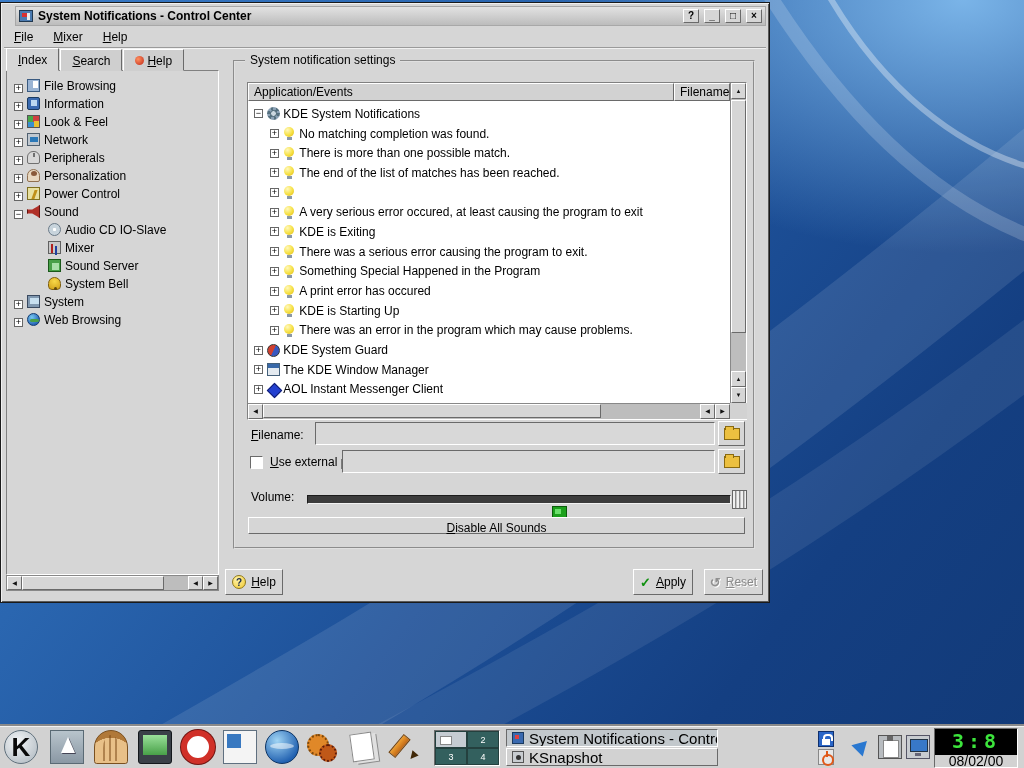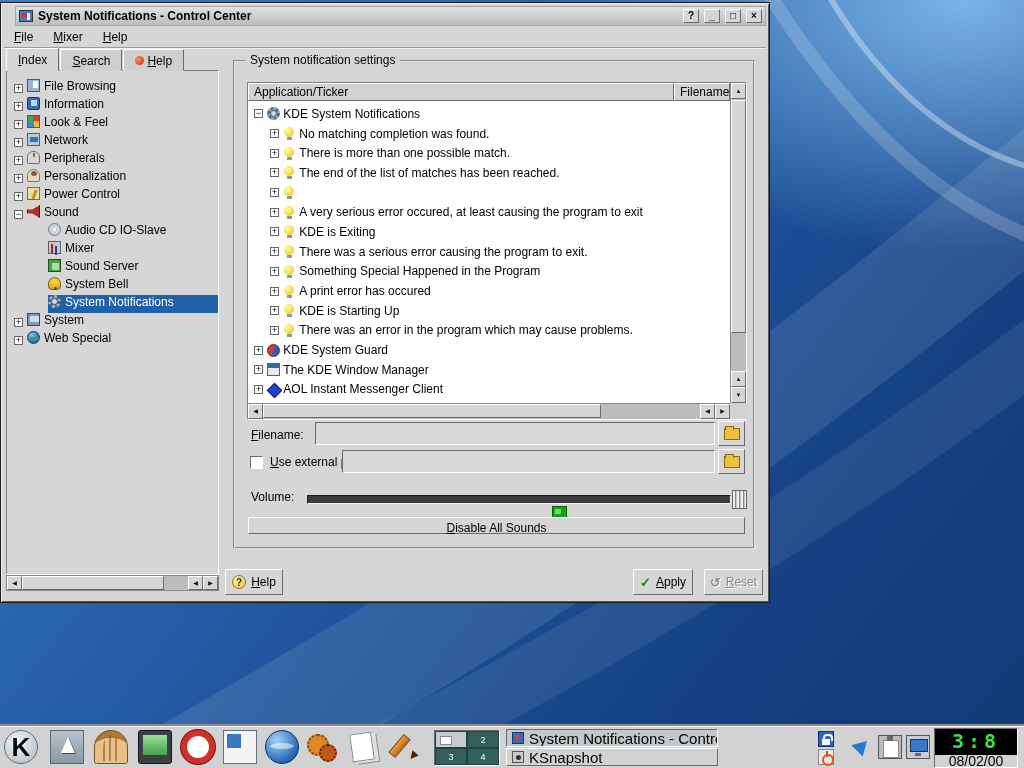--- a/index.html
+++ b/index.html
@@ -267,56 +267,50 @@
             <span class="ic si11"></span>
             <span class="lbl">Sound Server</span>
           </span>
         </div>
     <div class="trow child">
           <span class="hl">
             <span class="ic si12"></span>
             <span class="lbl">System Bell</span>
           </span>
         </div>
-    <div class="trow child sel">
-          <span class="hl">
-            <span class="ic si13"></span>
-            <span class="lbl">System Notifications</span>
-          </span>
-        </div>
     <div class="trow">
           <span class="exp">+</span>
           <span class="hl">
             <span class="ic si14"></span>
             <span class="lbl">System</span>
           </span>
         </div>
     <div class="trow">
           <span class="exp">+</span>
           <span class="hl">
             <span class="ic si15"></span>
-            <span class="lbl">Web Special</span>
+            <span class="lbl">Web Browsing</span>
           </span>
         </div>
   </div>
 
   <div class="tree-hsb">
     <span class="sbtn">◀</span>
     <span class="sthumb" style="width:142px"></span>
     <span style="flex:1"></span>
     <span class="sbtn">◀</span>
     <span class="sbtn">▶</span>
   </div>
 
   <div class="groupbox">
     <span class="grouplabel">System notification settings</span>
 
     <div class="listview">
       <div class="lheader">
-        <span class="hcell" style="width:426px">Application/Ticker</span>
+        <span class="hcell" style="width:426px">Application/Events</span>
         <span class="hcell" style="width:56px">Filename</span>
       </div>
       <div class="viewport">
         <div class="lrow"><span class="exp">−</span><span class="ic ic-kde"></span>&nbsp;<span class="lbl">KDE System Notifications</span></div>
         <div class="lrow lv1"><span class="exp">+</span><span class="ic ic-bulb"></span>&nbsp;<span class="lbl">No matching completion was found.</span></div>
         <div class="lrow lv1"><span class="exp">+</span><span class="ic ic-bulb"></span>&nbsp;<span class="lbl">There is more than one possible match.</span></div>
         <div class="lrow lv1"><span class="exp">+</span><span class="ic ic-bulb"></span>&nbsp;<span class="lbl">The end of the list of matches has been reached.</span></div>
         <div class="lrow lv1"><span class="exp">+</span><span class="ic ic-bulb"></span>&nbsp;</div>
         <div class="lrow lv1"><span class="exp">+</span><span class="ic ic-bulb"></span>&nbsp;<span class="lbl">A very serious error occured, at least causing the program to exit</span></div>
         <div class="lrow lv1"><span class="exp">+</span><span class="ic ic-bulb"></span>&nbsp;<span class="lbl">KDE is Exiting</span></div>

